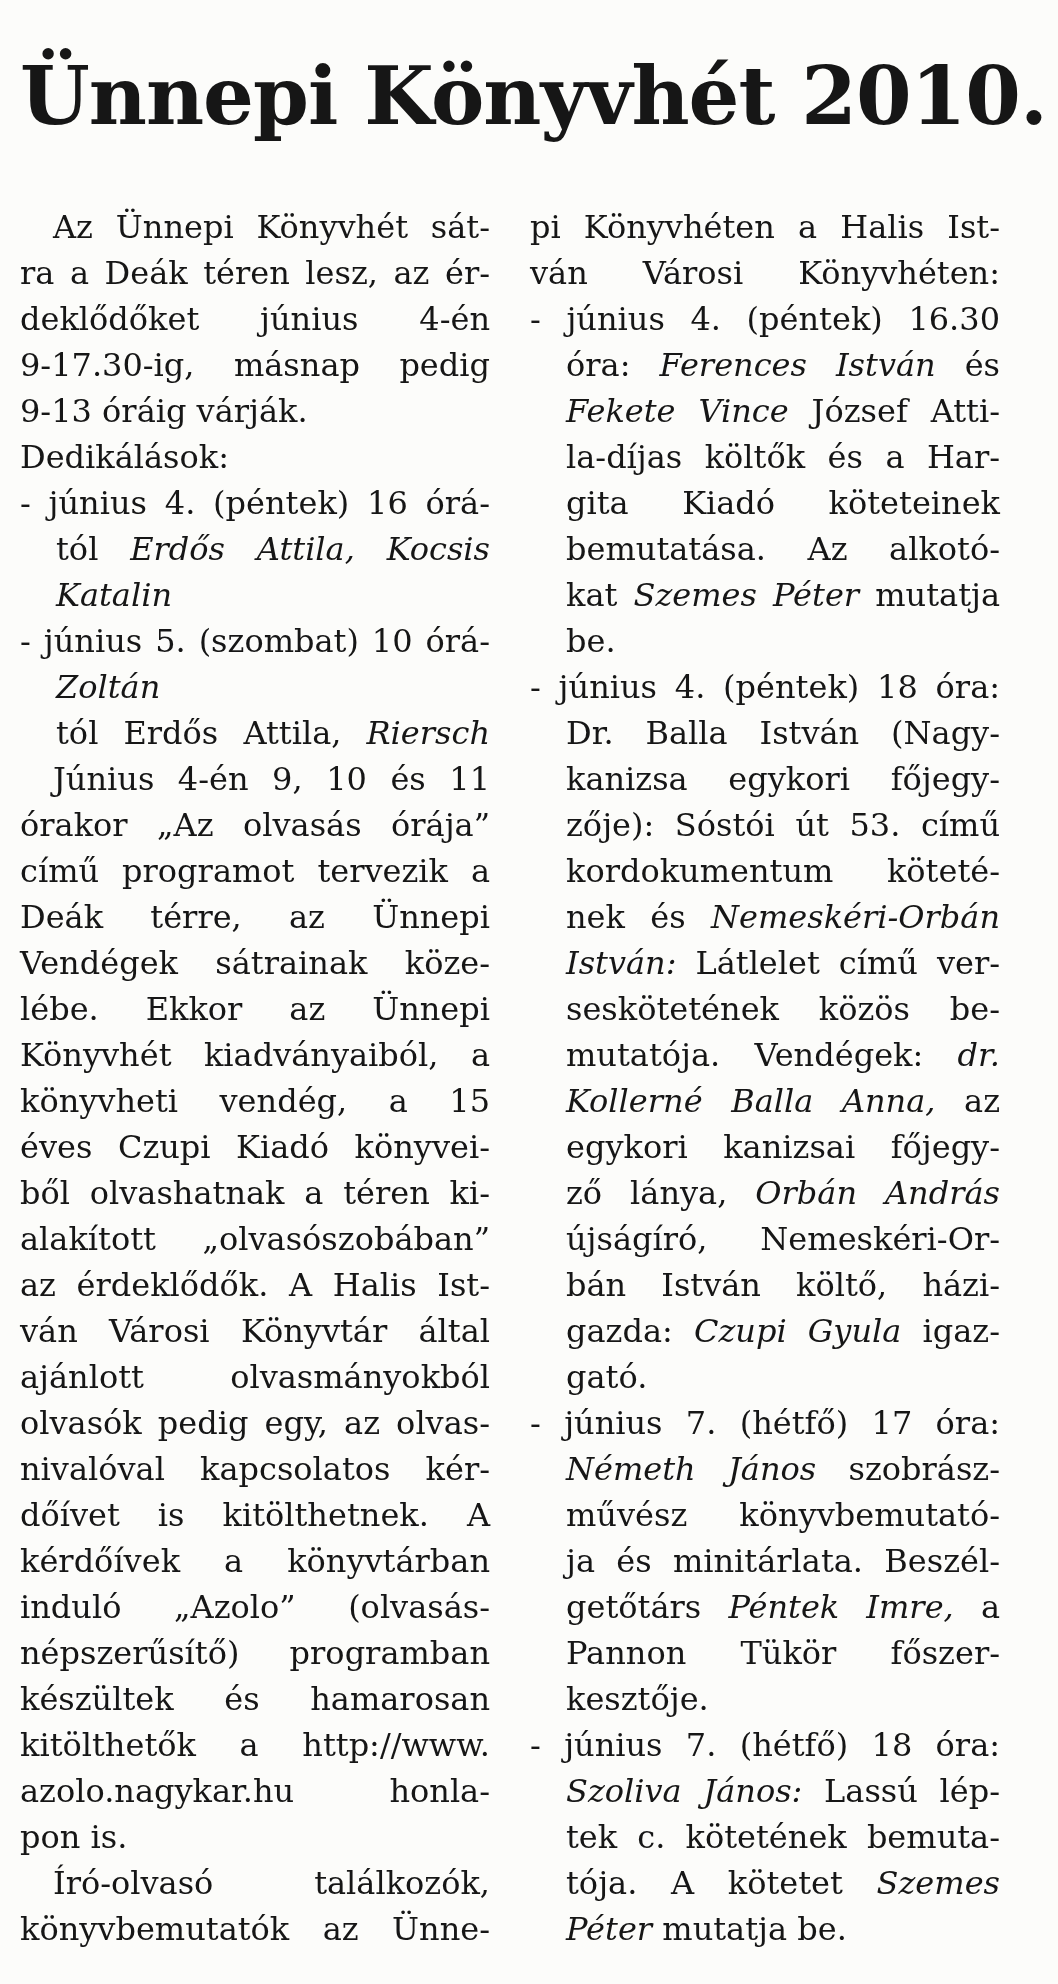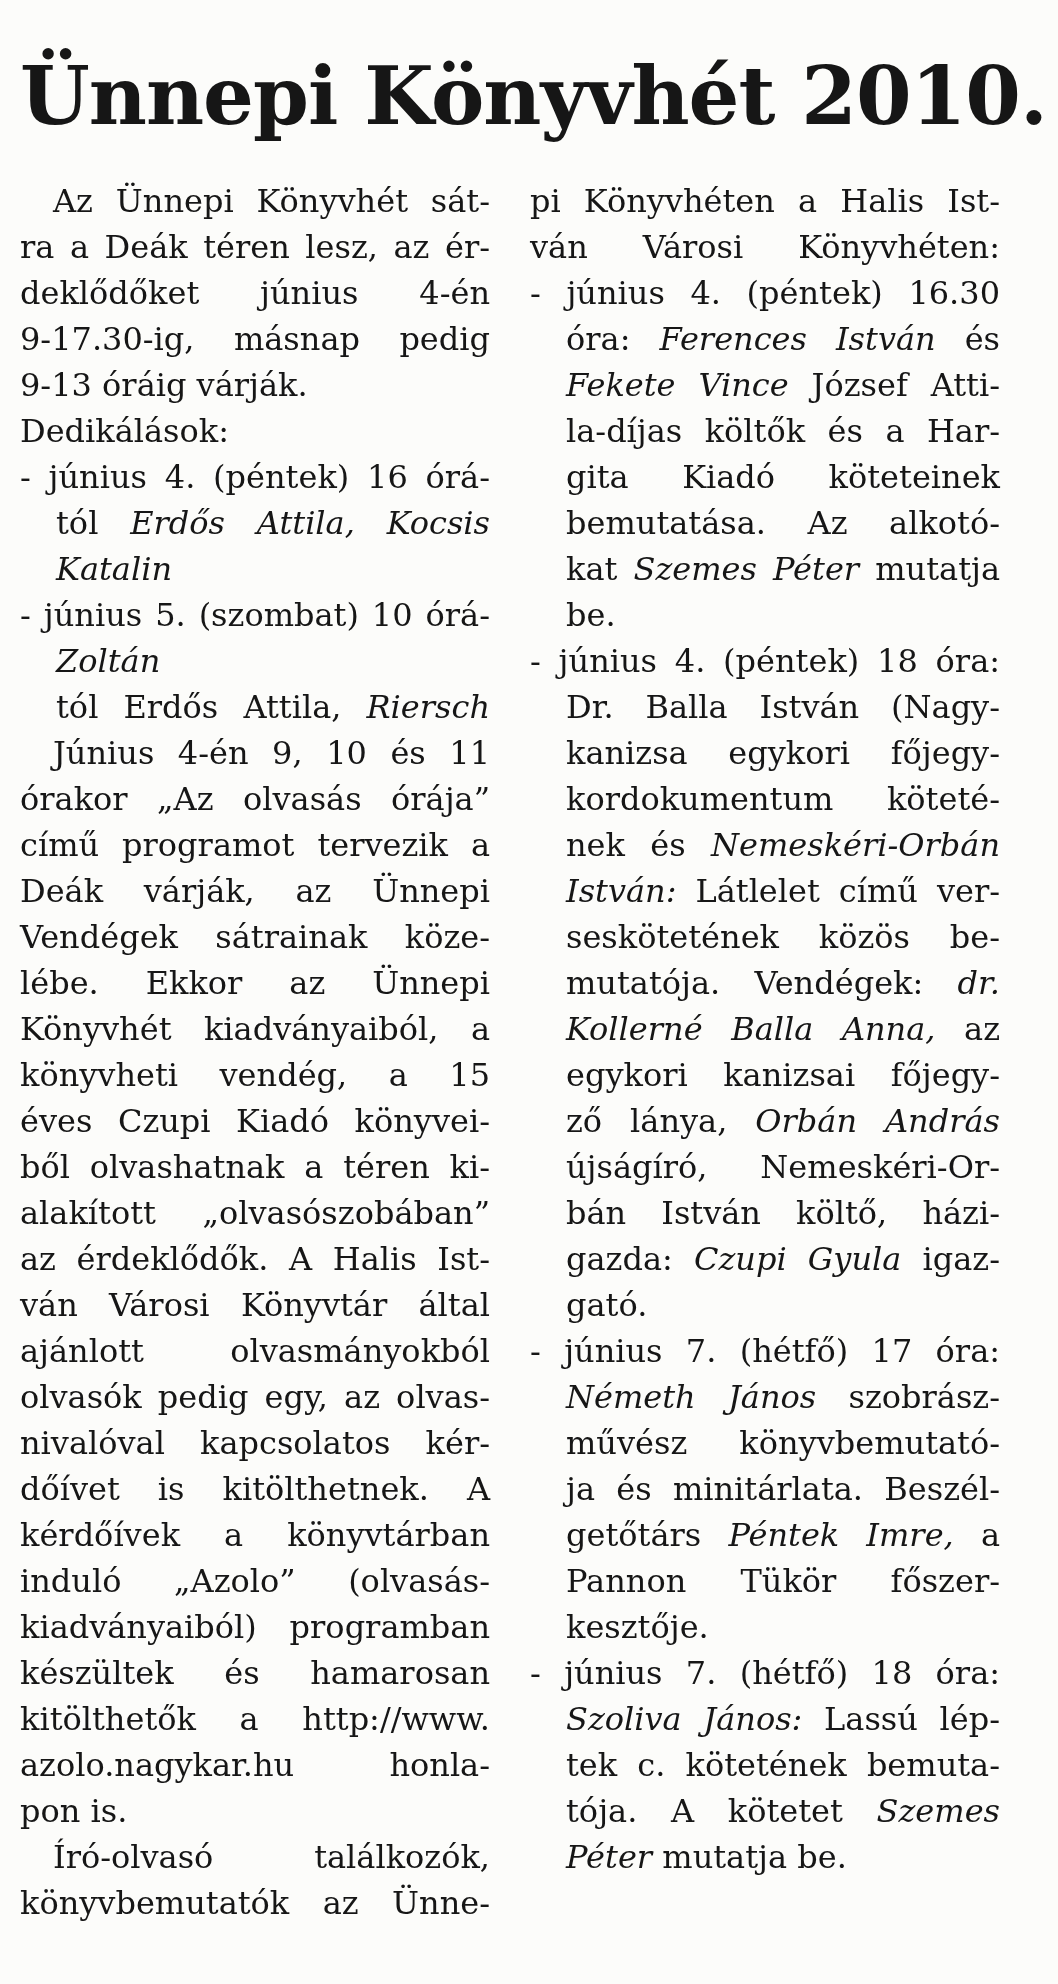--- a/index.html
+++ b/index.html
@@ -26,20 +26,21 @@
     margin: 12px 0 36px 0;
   }
   .cols {
     display: flex;
     gap: 40px;
   }
   .col {
     width: 470px;
     font-size: 32px;
     line-height: 46px;
+    margin-top: 26px;
   }
   .line {
     text-align: justify;
     text-align-last: justify;
     min-height: 46px;
     white-space: normal;
   }
   .line.last {
     text-align-last: left;
   }
@@ -62,37 +63,37 @@
         <div class="line last"><span>Dedikálások:</span></div>
         <div class="line"><span>- június 4. (péntek) 16 órá-</span></div>
         <div class="line ind-h"><span>tól </span><span class="it">Erdős Attila, Kocsis</span></div>
         <div class="line ind-h last"><span class="it">Katalin</span></div>
         <div class="line"><span>- június 5. (szombat) 10 órá-</span></div>
         <div class="line ind-h last"><span class="it">Zoltán</span></div>
         <div class="line ind-h"><span>tól Erdős Attila, </span><span class="it">Riersch</span></div>
         <div class="line ind-p"><span>Június 4-én 9, 10 és 11</span></div>
         <div class="line"><span>órakor „Az olvasás órája”</span></div>
         <div class="line"><span>című programot tervezik a</span></div>
-        <div class="line"><span>Deák várják, az Ünnepi</span></div>
+        <div class="line"><span>Deák térre, az Ünnepi</span></div>
         <div class="line"><span>Vendégek sátrainak köze-</span></div>
         <div class="line"><span>lébe. Ekkor az Ünnepi</span></div>
         <div class="line"><span>Könyvhét kiadványaiból, a</span></div>
         <div class="line"><span>könyvheti vendég, a 15</span></div>
         <div class="line"><span>éves Czupi Kiadó könyvei-</span></div>
         <div class="line"><span>ből olvashatnak a téren ki-</span></div>
         <div class="line"><span>alakított „olvasószobában”</span></div>
         <div class="line"><span>az érdeklődők. A Halis Ist-</span></div>
         <div class="line"><span>ván Városi Könyvtár által</span></div>
         <div class="line"><span>ajánlott olvasmányokból</span></div>
         <div class="line"><span>olvasók pedig egy, az olvas-</span></div>
         <div class="line"><span>nivalóval kapcsolatos kér-</span></div>
         <div class="line"><span>dőívet is kitölthetnek. A</span></div>
         <div class="line"><span>kérdőívek a könyvtárban</span></div>
         <div class="line"><span>induló „Azolo” (olvasás-</span></div>
-        <div class="line"><span>kiadványaiból) programban</span></div>
+        <div class="line"><span>népszerűsítő) programban</span></div>
         <div class="line"><span>készültek és hamarosan</span></div>
         <div class="line"><span>kitölthetők a http://www.</span></div>
         <div class="line"><span>azolo.nagykar.hu honla-</span></div>
         <div class="line last"><span>pon is.</span></div>
         <div class="line ind-p"><span>Író-olvasó találkozók,</span></div>
         <div class="line"><span>könyvbemutatók az Ünne-</span></div>
       </div>
     <div class="col">
         <div class="line"><span>pi Könyvhéten a Halis Ist-</span></div>
         <div class="line"><span>ván Városi Könyvhéten:</span></div>
@@ -100,20 +101,21 @@
         <div class="line ind-h"><span>óra: </span><span class="it">Ferences István</span><span> és</span></div>
         <div class="line ind-h"><span class="it">Fekete Vince</span><span> József Atti-</span></div>
         <div class="line ind-h"><span>la-díjas költők és a Har-</span></div>
         <div class="line ind-h"><span>gita Kiadó köteteinek</span></div>
         <div class="line ind-h"><span>bemutatása. Az alkotó-</span></div>
         <div class="line ind-h"><span>kat </span><span class="it">Szemes Péter</span><span> mutatja</span></div>
         <div class="line ind-h last"><span>be.</span></div>
         <div class="line"><span>- június 4. (péntek) 18 óra:</span></div>
         <div class="line ind-h"><span>Dr. Balla István (Nagy-</span></div>
         <div class="line ind-h"><span>kanizsa egykori főjegy-</span></div>
+        <div class="line ind-h"><span>zője): Sóstói út 53. című</span></div>
         <div class="line ind-h"><span>kordokumentum köteté-</span></div>
         <div class="line ind-h"><span>nek és </span><span class="it">Nemeskéri-Orbán</span></div>
         <div class="line ind-h"><span class="it">István:</span><span> Látlelet című ver-</span></div>
         <div class="line ind-h"><span>seskötetének közös be-</span></div>
         <div class="line ind-h"><span>mutatója. Vendégek: </span><span class="it">dr.</span></div>
         <div class="line ind-h"><span class="it">Kollerné Balla Anna,</span><span> az</span></div>
         <div class="line ind-h"><span>egykori kanizsai főjegy-</span></div>
         <div class="line ind-h"><span>ző lánya, </span><span class="it">Orbán András</span></div>
         <div class="line ind-h"><span>újságíró, Nemeskéri-Or-</span></div>
         <div class="line ind-h"><span>bán István költő, házi-</span></div>

